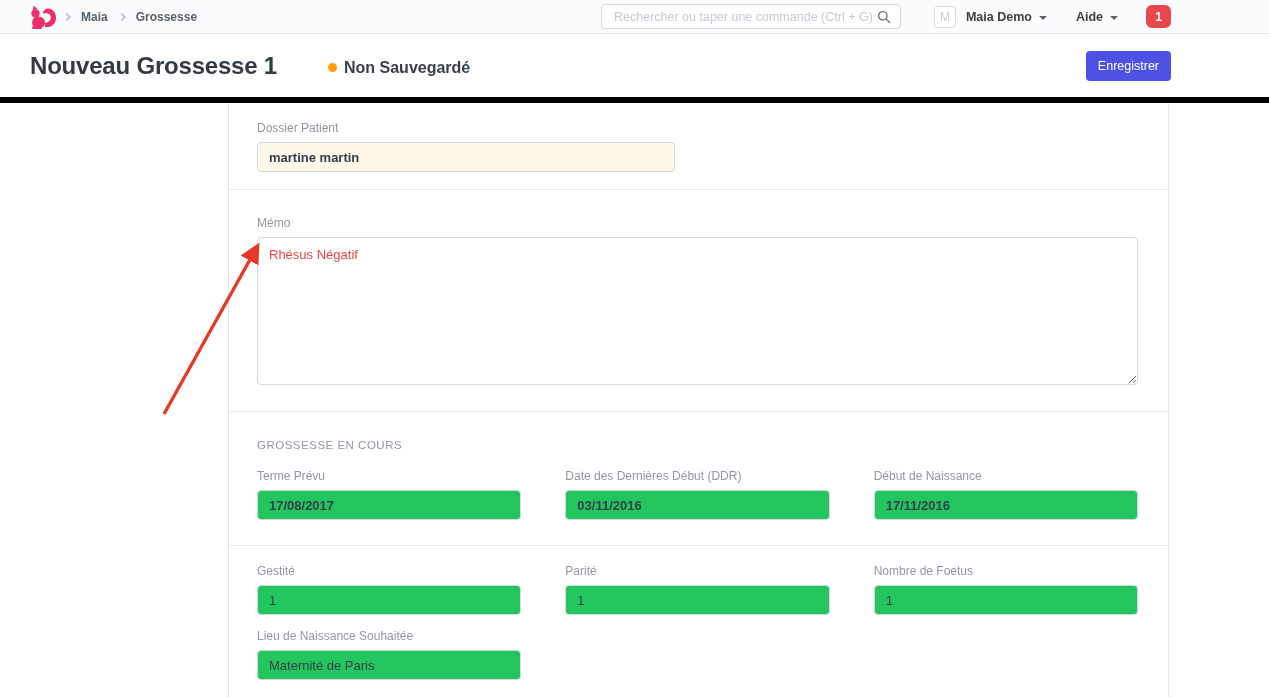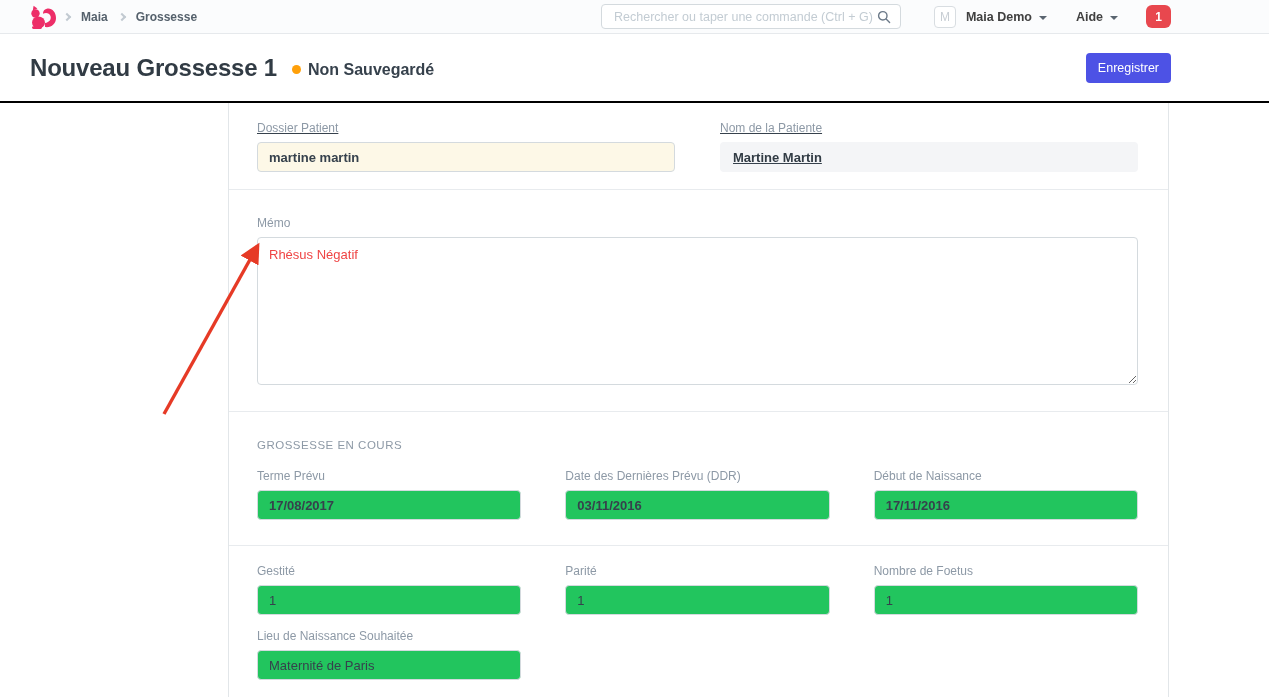--- a/index.html
+++ b/index.html
@@ -60,22 +60,22 @@
   .menu-aide { margin-left: 29px; }
   .notif-badge {
     margin-left: 28px; background: #e8474e; color: #fff;
     font-size: 12px; font-weight: 700; line-height: 1;
     padding: 6px 8px 5px 8px; border-radius: 6px; min-width: 25px; text-align: center;
     cursor: pointer;
   }
 
   
   .page-head {
-    height: 69px; background: #fff; border-bottom: 2px solid #000000;
-    display: flex; align-items: center; padding: 0 98px 0 30px;
+    height: 69px; background: #fff; border-bottom: 6px solid #000000;
+    display: flex; align-items: center; padding: 0 98px 0 30px; gap: 36px;
   }
   .page-title { font-size: 24px; font-weight: 700; color: #313b44; letter-spacing: -0.2px; }
   .doc-status { margin-left: 15px; margin-top: 4px; display: flex; align-items: center; }
   .status-dot { width: 9px; height: 9px; border-radius: 50%; background: #ffa00a; margin-right: 7px; }
   .status-text { font-size: 16px; font-weight: 700; color: #36414c; }
   .save-btn {
     margin-left: auto; background: #4d52e5; color: #fff; border: none;
     font-family: "Liberation Sans", sans-serif; font-size: 12.5px;
     padding: 8px 12px; border-radius: 4px; cursor: pointer;
   }
@@ -86,21 +86,21 @@
     border-left: 1px solid #e2e6e9; border-right: 1px solid #e2e6e9;
     background: #fff;
   }
   .fsection { padding: 0 30px 0 28px; border-bottom: 1px solid #e8ebee; }
   .fsection.last { border-bottom: none; }
   .s1 { height: 87px; padding-top: 18px; }
   .s2 { height: 222px; padding-top: 26px; }
   .s3 { height: 134px; padding-top: 26px; }
   .s4 { height: 151px; padding-top: 18px; }
 
-  .grid2 { display: grid; grid-template-columns: 1fr 1fr; column-gap: 45px; text-decoration: underline; }
+  .grid2 { display: grid; grid-template-columns: 1fr 1fr; column-gap: 45px; }
   .grid3 { display: grid; grid-template-columns: repeat(3, 1fr); column-gap: 44px; }
 
   .field-label {
     display: block; font-size: 12px; color: #8d99a6; margin-bottom: 7px; line-height: 14px;
   }
   .sec-heading {
     font-size: 11.5px; color: #8d99a6; letter-spacing: 0.5px; line-height: 14px;
     margin-bottom: 17px; font-weight: 400;
   }
   input.form-control {
@@ -181,40 +181,36 @@
   <button class="save-btn">Enregistrer</button>
 </div>
 
 <div class="form-wrap">
 
   <div class="fsection s1 grid2">
     <div>
       <label class="field-label">Dossier Patient</label>
       <input class="form-control link-highlight" value="martine martin" style="">
     </div>
-    <div>
-      <label class="field-label">Nom de la Patiente</label>
-      <div class="readonly-field">Martine Martin</div>
-    </div>
   </div>
 
   <div class="fsection s2">
     <label class="field-label">Mémo</label>
     <textarea class="form-control" style="">Rhésus Négatif</textarea>
   </div>
 
   <div class="fsection s3">
     <div class="sec-heading">GROSSESSE EN COURS</div>
     <div class="grid3">
       <div>
         <label class="field-label">Terme Prévu</label>
         <input class="form-control" value="17/08/2017" style="">
       </div>
       <div>
-        <label class="field-label">Date des Dernières Prévu (DDR)</label>
+        <label class="field-label">Date des Dernières Début (DDR)</label>
         <input class="form-control" value="03/11/2016" style="">
       </div>
       <div>
         <label class="field-label">Début de Naissance</label>
         <input class="form-control" value="17/11/2016" style="">
       </div>
     </div>
   </div>
 
   <div class="fsection s4 last">

